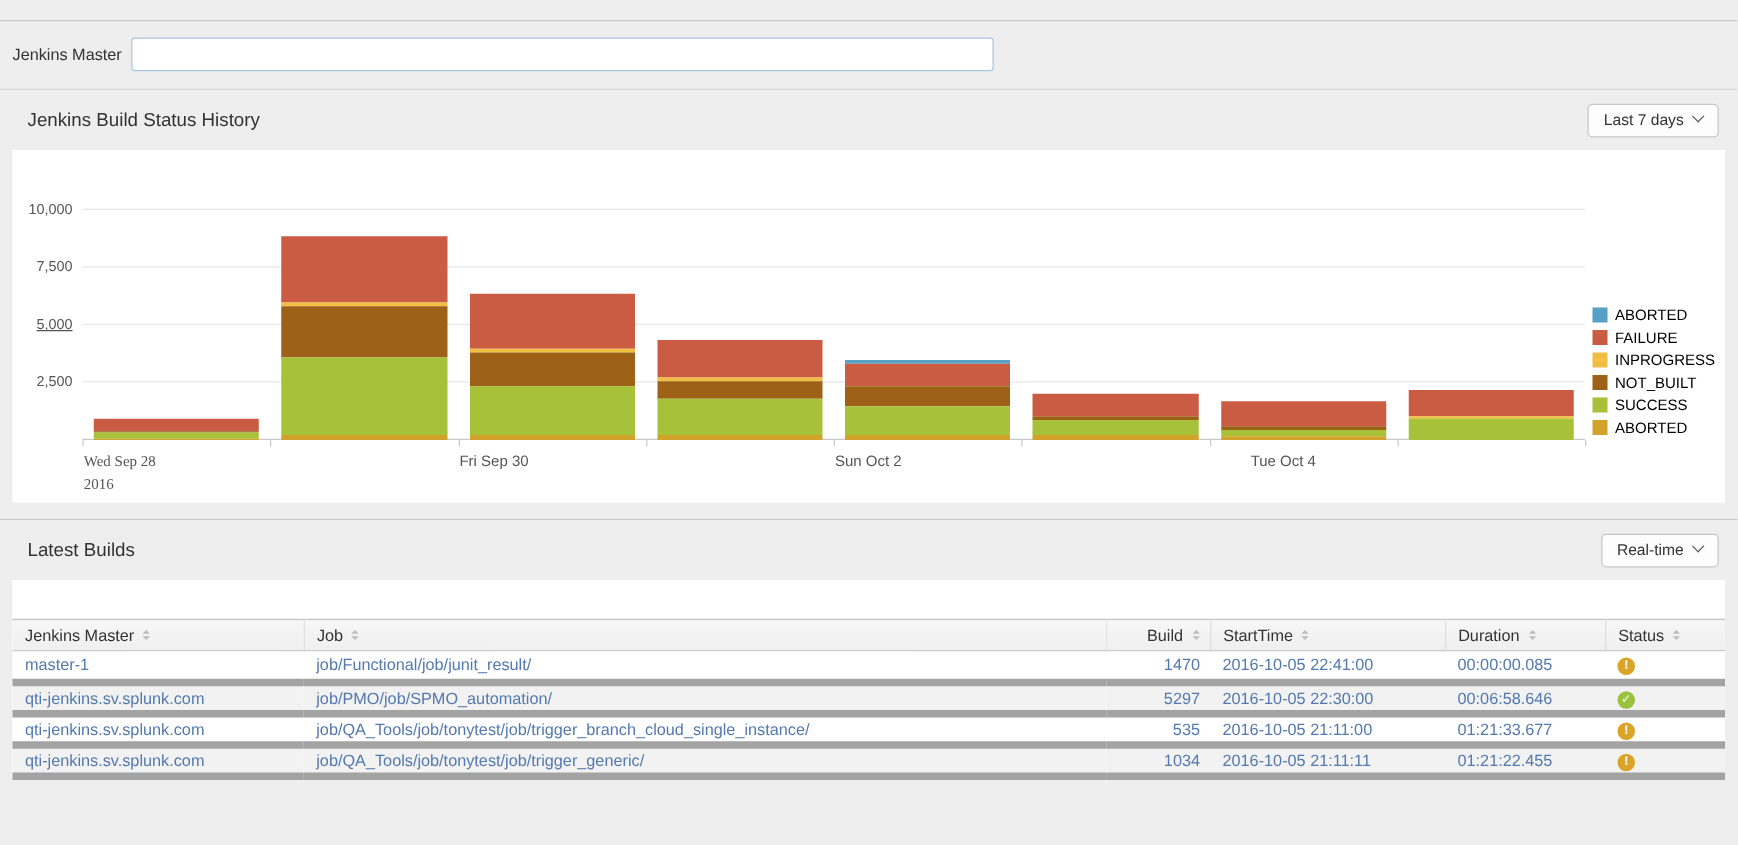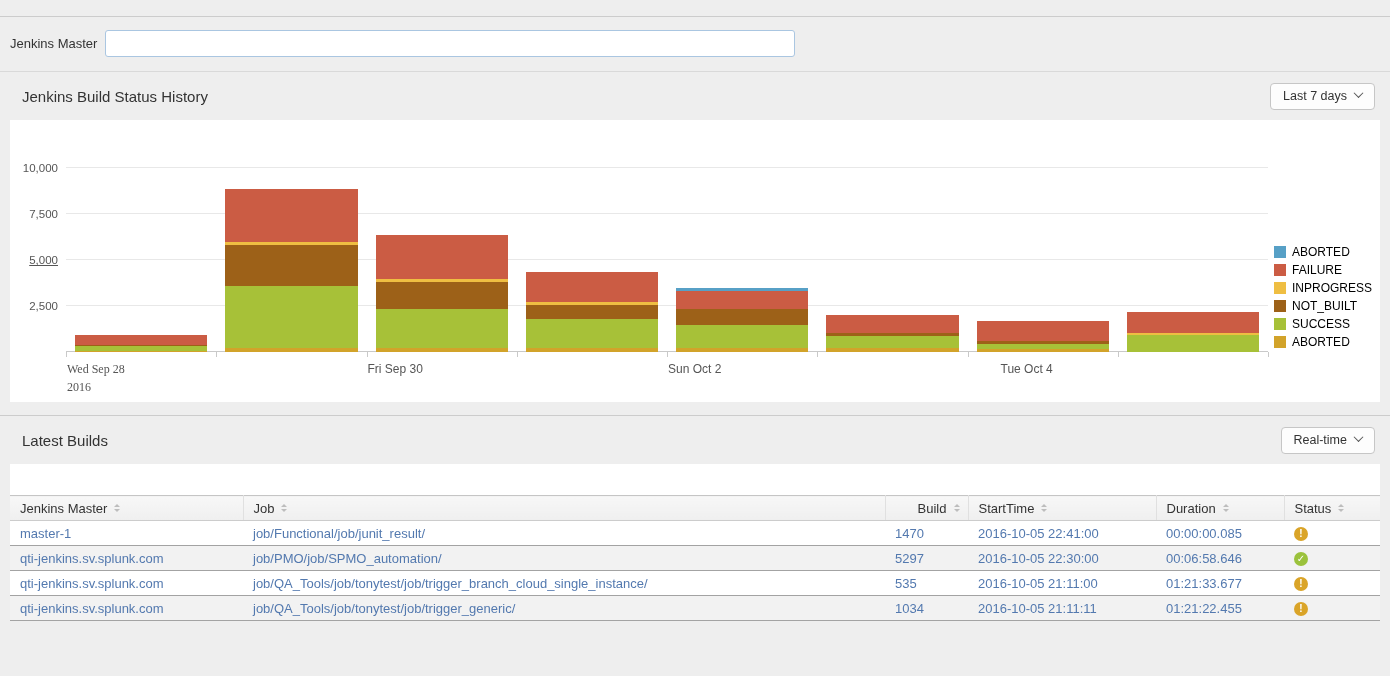--- a/index.html
+++ b/index.html
@@ -64,24 +64,24 @@
   
   .table-panel { background:#fff; margin:0 10px; height:156px; padding-top:31px; }
   table { width:100%; border-collapse:collapse; table-layout:fixed; font-size:13px; }
   th {
     text-align:left; font-weight:normal; color:#333; height:25px; padding:0 8px 0 10px;
     background:linear-gradient(#f7f7f7,#efefef);
     border-top:1px solid #c5c5c5; border-bottom:1px solid #cccccc; border-right:1px solid #e0e0e0;
     cursor:pointer; white-space:nowrap; overflow:hidden;
   }
   th:last-child { border-right:none; }
-  td { height:25px; padding:0 8px 0 10px; border-bottom:1px solid #a3a3a3; white-space:nowrap; overflow:hidden; }
+  td { height:25px; padding:0 8px 0 10px; border-bottom:6px solid #a3a3a3; white-space:nowrap; overflow:hidden; }
   tr.stripe td { background:#f2f2f2; }
   td a { color:#5379af; text-decoration:none; cursor:pointer; }
-  .num { }
+  .num { text-align:right; }
   .th-inner { display:inline-flex; align-items:center; }
   .sort-icon { display:inline-flex; flex-direction:column; gap:2px; margin-left:7px; }
   .sort-icon i { display:block; width:0; height:0; border:3.5px solid transparent; }
   .sort-icon i.up { border-bottom-color:#bdbdbd; border-top-width:0; }
   .sort-icon i.down { border-top-color:#bdbdbd; border-bottom-width:0; }
   .status-icon {
     display:inline-flex; width:14px; height:14px; border-radius:50%;
     color:#fff; font-size:10px; font-weight:bold; align-items:center; justify-content:center;
     cursor:default; line-height:1;
   }

